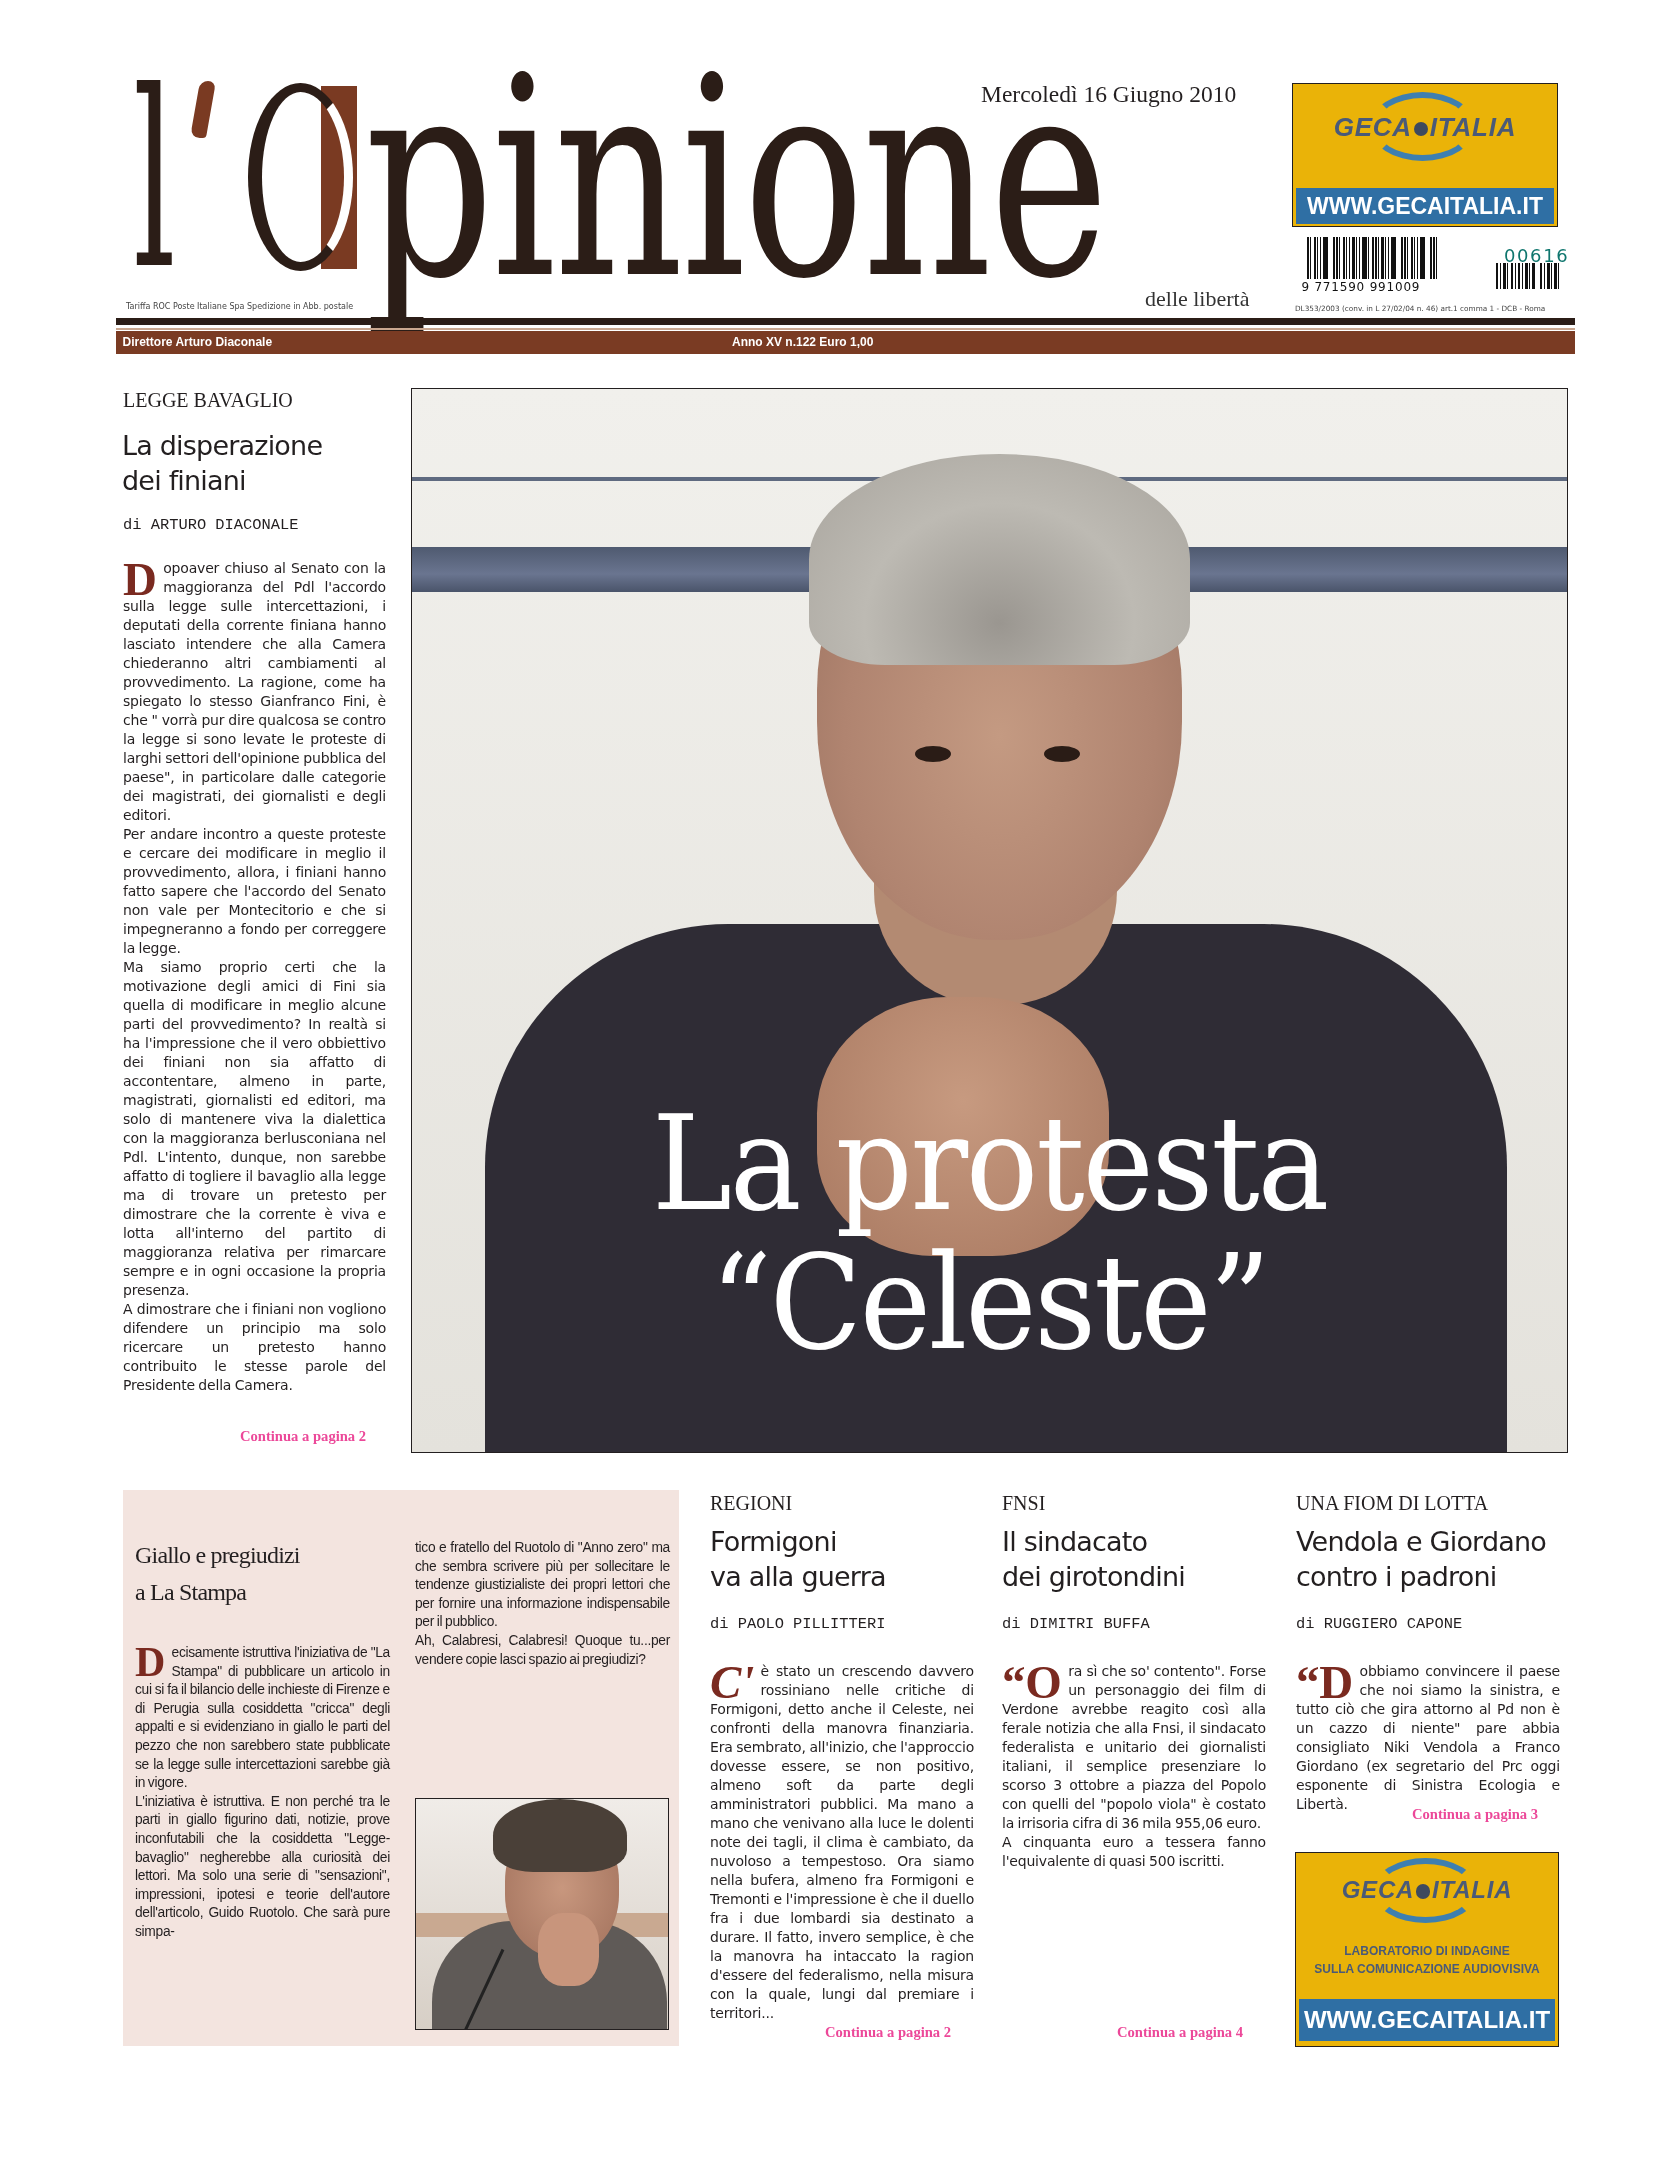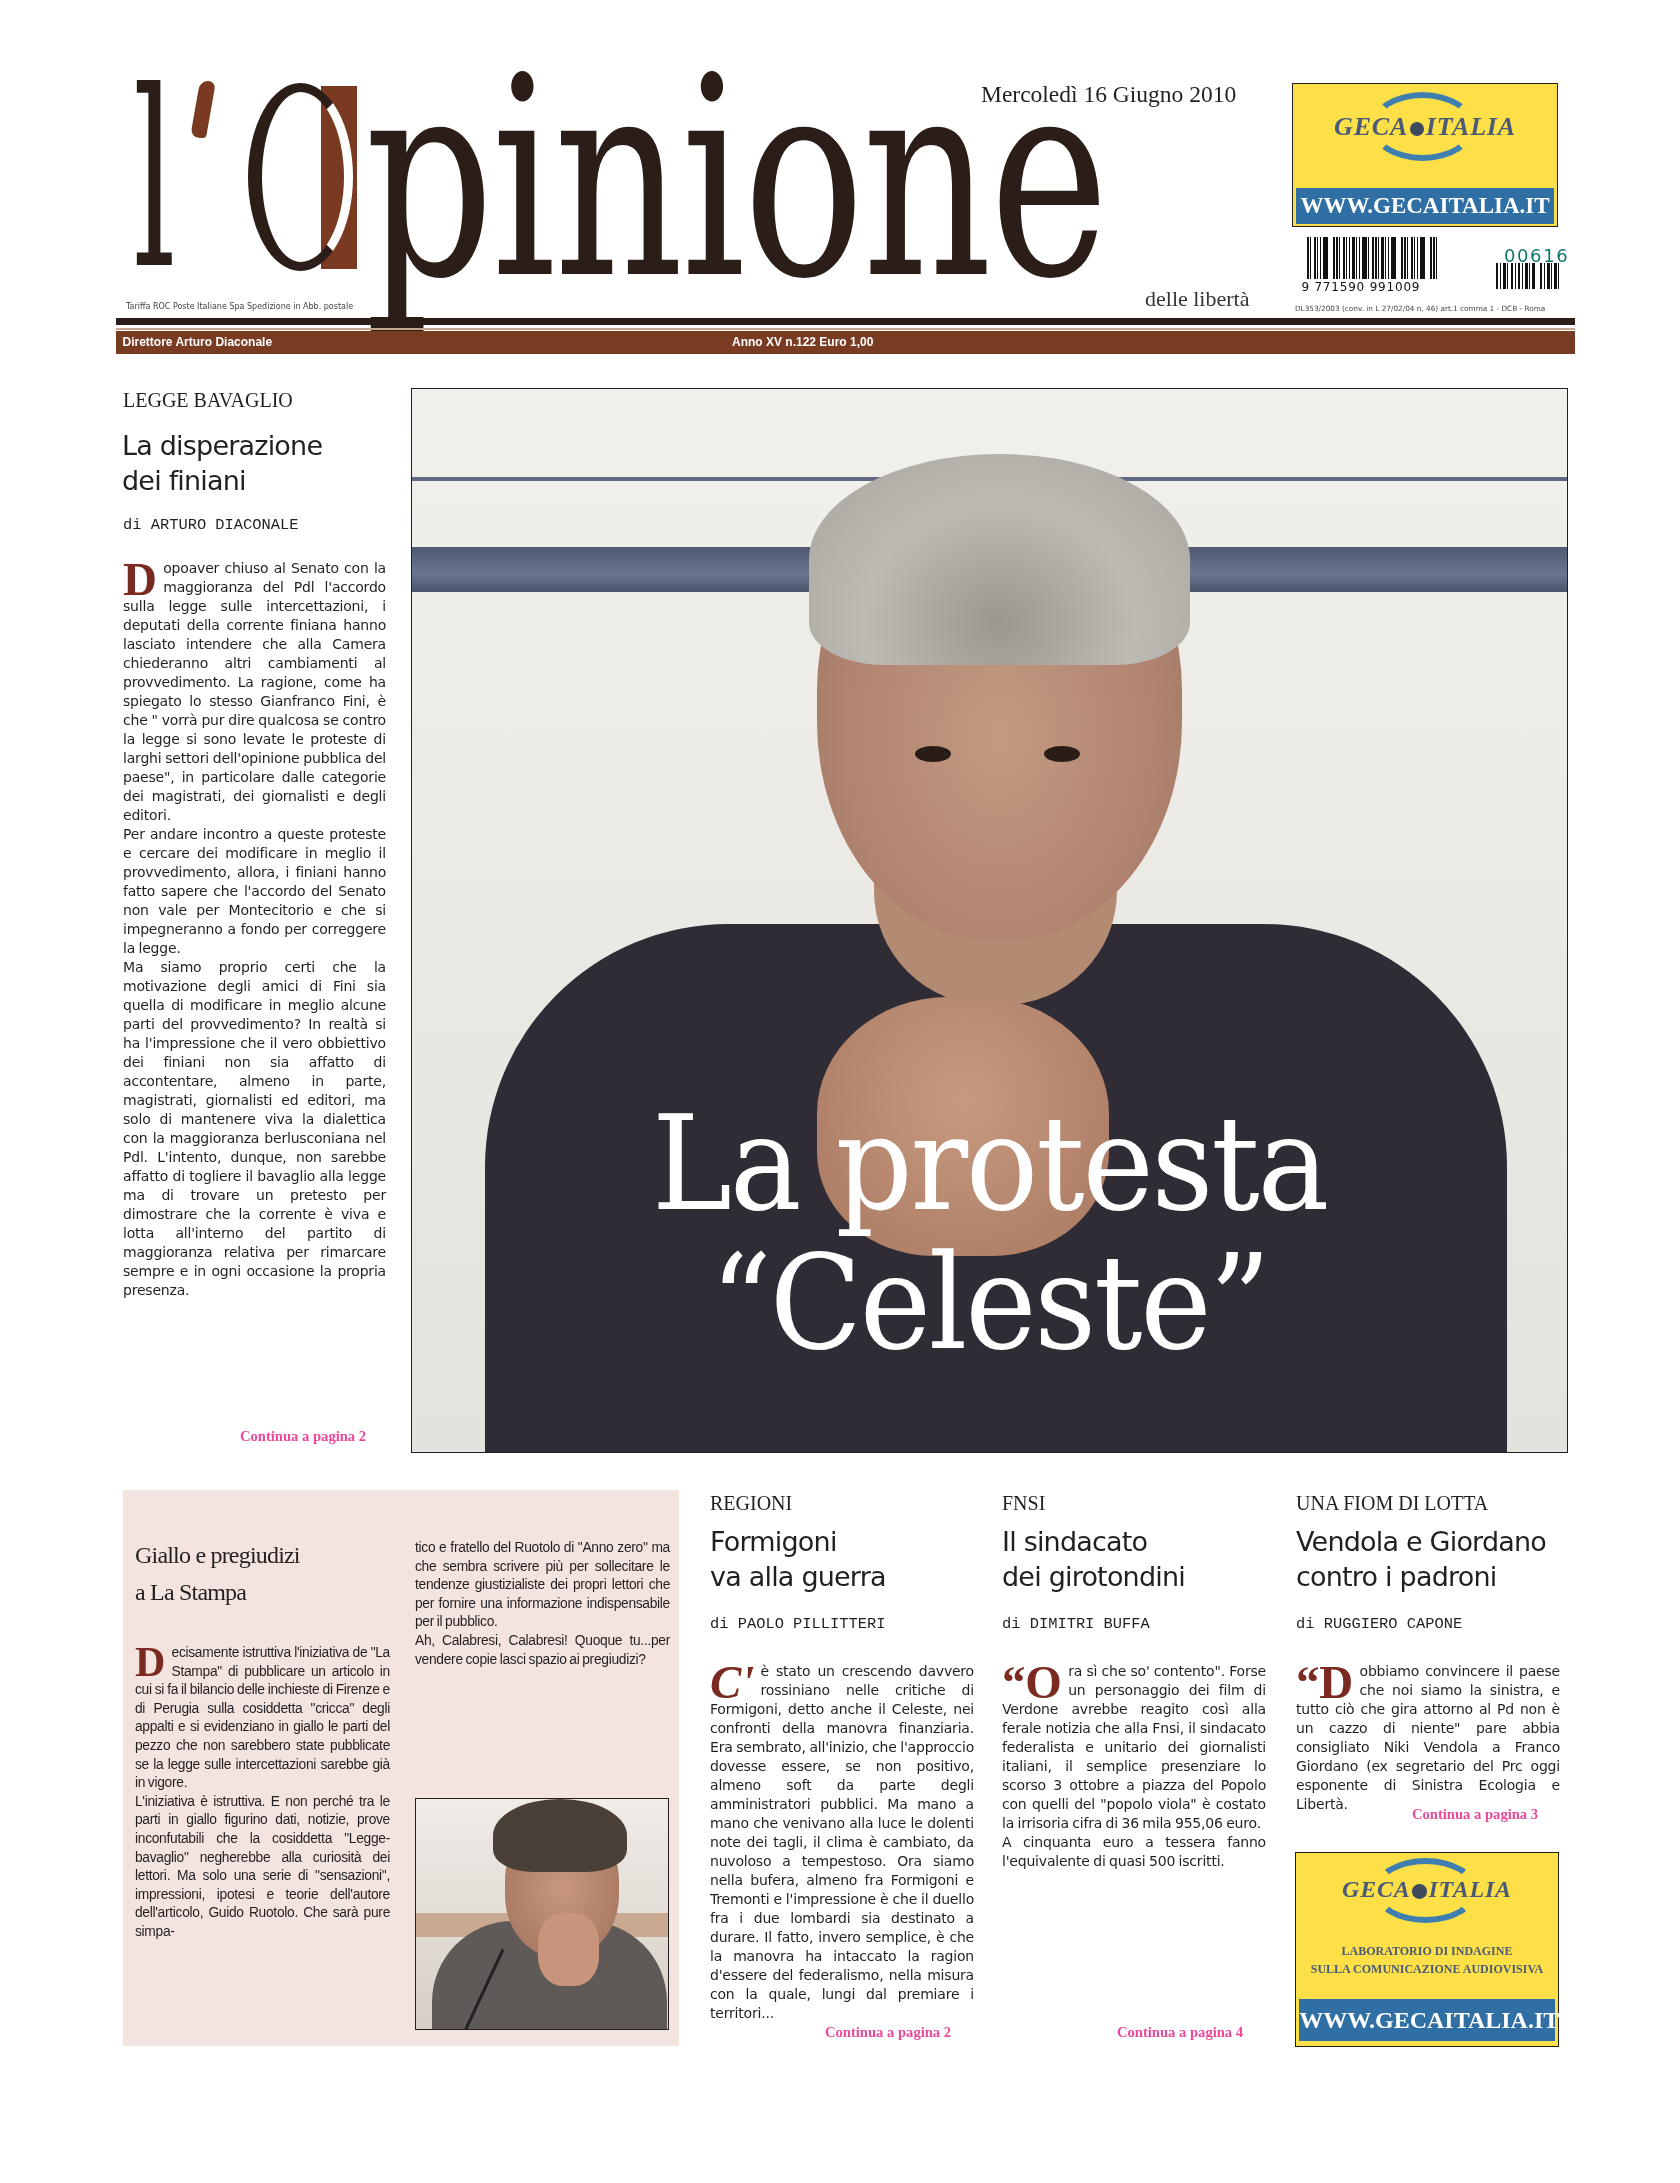--- a/index.html
+++ b/index.html
@@ -15,21 +15,21 @@
   .date{position:absolute;left:981px;top:81px;font-family:"Liberation Serif",serif;font-size:23.5px;color:#231f20}
   .tagline{position:absolute;left:1145px;top:286px;font-family:"Liberation Serif",serif;font-size:22px;color:#333}
   .legal-left{position:absolute;left:126px;top:302px;font-size:8px;color:#444}
   .legal-right{position:absolute;left:1295px;top:304px;font-size:7.3px;color:#444}
   .rule{position:absolute;left:116px;top:318px;width:1459px;height:7.3px;background:#2b1d17}
   .rule-thin{position:absolute;left:116px;top:328px;width:1459px;height:1.6px;background:#c9a68f}
   .band{position:absolute;left:116px;top:331px;width:1459px;height:23px;background:#7a3b23;color:#fff;font-family:"Liberation Sans",sans-serif;font-weight:bold;font-size:12px;line-height:23px}
   .band .dir{position:absolute;left:6.5px}
   .band .issue{position:absolute;left:616px}
   
-  .ad{position:absolute;border:1.6px solid #231f20;background:#fde047;font-family:Liberation Serif, serif}
+  .ad{position:absolute;border:1.6px solid #231f20;background:#eab308;font-family:Liberation Sans, sans-serif}
   .ad-logo{position:absolute;left:0;right:0;text-align:center;font-style:italic;font-weight:bold;color:#4a5a78;letter-spacing:0.8px}
   .ad-swoosh{position:absolute;border-radius:50%;border:6.5px solid #3e7fb0;border-left-color:transparent;border-right-color:transparent}
   .ad-url{position:absolute;left:3.2px;right:3.2px;background:#2f6fa4;color:#fff;font-weight:bold;text-align:center}
   .ad-sub{position:absolute;left:0;right:0;text-align:center;font-weight:bold;color:#4a5a78;font-size:12px;line-height:18px}
   .barcode{position:absolute;left:1307px;top:237px;width:130px;height:42px;background:repeating-linear-gradient(90deg,#111 0 1.6px,#fff 1.6px 3.2px,#111 3.2px 4px,#fff 4px 6.5px,#111 6.5px 9px,#fff 9px 9.7px)}
   .barcode2{position:absolute;left:1496px;top:263px;width:66px;height:26px;background:repeating-linear-gradient(90deg,#111 0 2.4px,#fff 2.4px 4px,#111 4px 4.9px,#fff 4.9px 7.3px)}
   .barcode-num{position:absolute;left:1299px;top:280px;font-size:12px;color:#111;background:#fff;padding:0 2.4px;letter-spacing:0.8px}
   .barcode-addon{position:absolute;left:1504px;top:245px;font-size:18px;color:#0f766e;letter-spacing:1.6px}
   
   .kicker{font-family:"Liberation Serif",serif;font-size:20px;color:#231f20;position:absolute}
@@ -104,20 +104,21 @@
 <div class="kicker" style="left:123px;top:389px">LEGGE BAVAGLIO</div>
 <div class="headline" style="left:122px;top:428px">
   <div>La disperazione</div>
   <div>dei finiani</div>
 </div>
 <div class="byline" style="left:123px;top:516px">di ARTURO DIACONALE</div>
 <div class="body" style="left:123px;top:559px;width:263px">
   <p><span class="dropcap">D</span><span>opoaver chiuso al Senato con la maggioranza del Pdl l'accordo sulla legge sulle intercettazioni, i deputati della corrente finiana hanno lasciato intendere che alla Camera chiederanno altri cambiamenti al provvedimento. La ragione, come ha spiegato lo stesso Gianfranco Fini, è che " vorrà pur dire qualcosa se contro la legge si sono levate le proteste di larghi settori dell'opinione pubblica del paese", in particolare dalle categorie dei magistrati, dei giornalisti e degli editori.</span></p>
   <p>Per andare incontro a queste proteste e cercare dei modificare in meglio il provvedimento, allora, i finiani hanno fatto sapere che l'accordo del Senato non vale per Montecitorio e che si impegneranno a fondo per correggere la legge.</p>
   <p>Ma siamo proprio certi che la motivazione degli amici di Fini sia quella di modificare in meglio alcune parti del provvedimento? In realtà si ha l'impressione che il vero obbiettivo dei finiani non sia affatto di accontentare, almeno in parte, magistrati, giornalisti ed editori, ma solo di mantenere viva la dialettica con la maggioranza berlusconiana nel Pdl. L'intento, dunque, non sarebbe affatto di togliere il bavaglio alla legge ma di trovare un pretesto per dimostrare che la corrente è viva e lotta all'interno del partito di maggioranza relativa per rimarcare sempre e in ogni occasione la propria presenza.</p>
+  <p>A dimostrare che i finiani non vogliono difendere un principio ma solo ricercare un pretesto hanno contribuito le stesse parole del Presidente della Camera.</p>
 </div>
 <div class="cont" style="left:240px;top:1428px">Continua a pagina 2</div>
 
 <div class="photo">
   <div class="wall"></div>
   <div class="pipe1"></div>
   <div class="pipe2"></div>
   <div class="body-dark"></div>
   <div class="neck"></div>
   <div class="head"></div>

